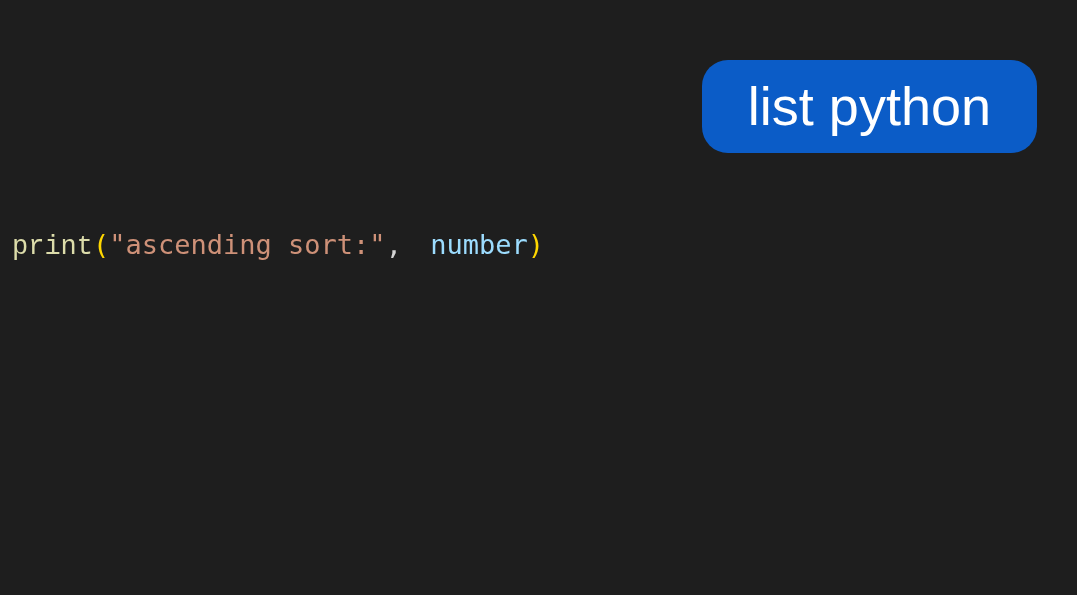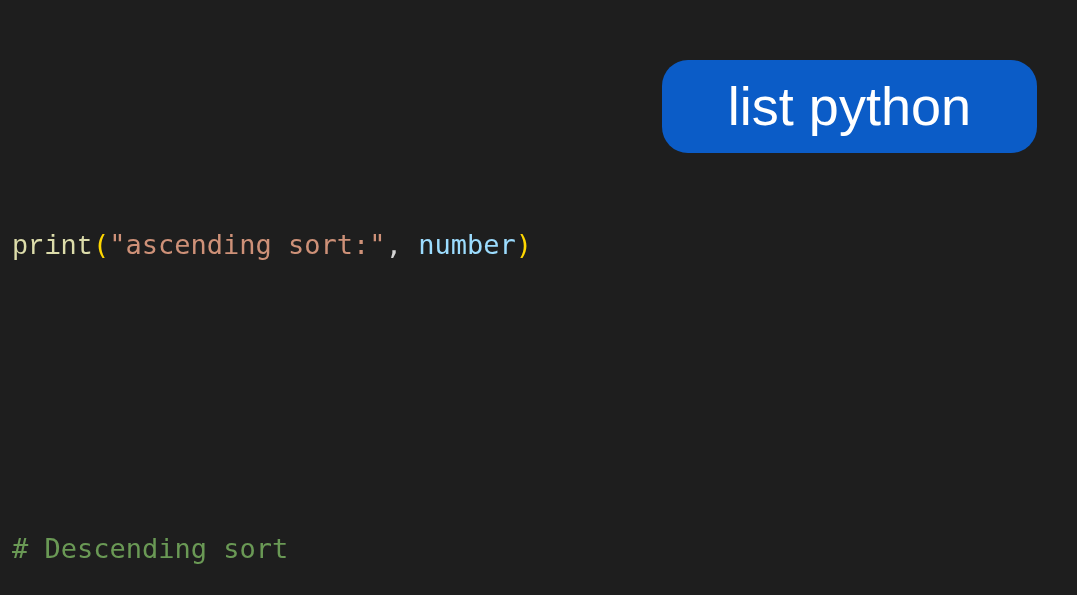--- a/index.html
+++ b/index.html
@@ -1,48 +1,47 @@
 <!DOCTYPE html>
 <html><head>
 <meta charset="utf-8">
 <style>
   html,body{margin:0;padding:0;width:1077px;height:595px;background:#1e1e1e;font-family:Consolas,Monaco,monospace;overflow:hidden;}
   .editor{position:relative;padding:8px 12px;font-size:27px;line-height:43px;white-space:pre;color:#d4d4d4;}
   .line{display:block;}
   .fn{color:#dcdcaa;font-family:Liberation Mono, monospace;}
   .str{color:#ce9178;}
   .com{color:#6a9955;}
-  .var{color:#9cdcfe;}
+  .var{color:#9cdcfe;margin-left:12px;}
   .pun{color:#d4d4d4;}
   .brk{color:#ffd700;}
   .badge{
     position:absolute;
     top:60px;
     right:40px;
     background:#0b5cc7;
     color:#ffffff;
     font-family:"Segoe UI",Arial,sans-serif;
     font-size:54px;
-    padding:14px 66px;
+    padding:14px 46px;
     border-radius:26px;
     line-height:1.2;
   }
 </style>
 </head>
 <body>
 
 <div class="editor">
 
   <div class="badge">list python</div>
 
   <span class="line"><span class="fn">print</span><span class="brk">(</span><span class="str">"ascending sort:"</span><span class="pun">, </span><span class="var">number</span><span class="brk">)</span></span>
 
   <span class="line"></span>
 
-  <span class="line com"># Descending sort</span>
 
   
 
   
 
   
 
   <span class="line"></span>
 
   

